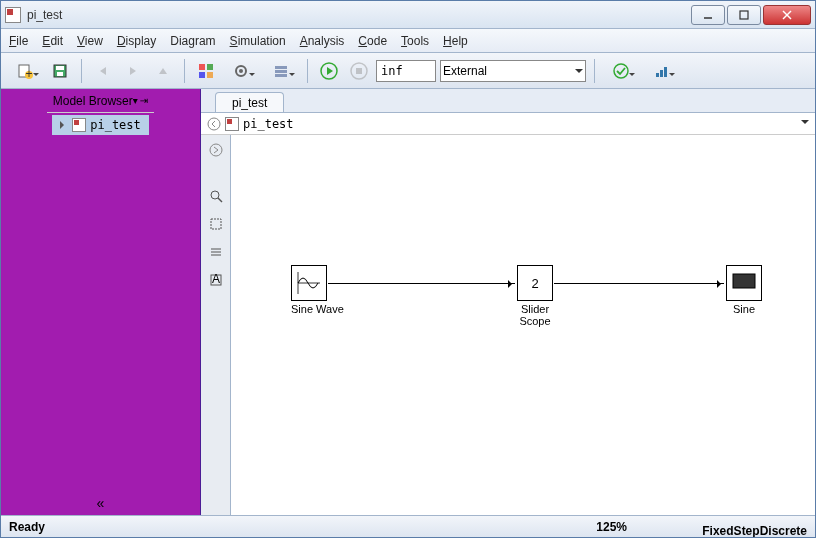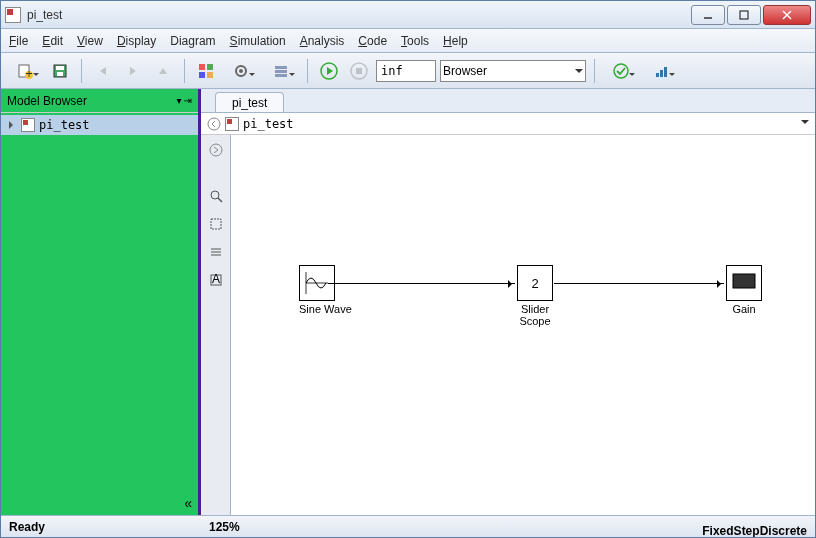--- a/index.html
+++ b/index.html
@@ -27,21 +27,21 @@
   .tbtn .dd-arrow { position: absolute; right: 3px; bottom: 4px; border: 3px solid transparent; border-top-color: #444; }
   .sep { width: 1px; height: 24px; background: #a3b5cc; margin: 0 4px; }
   .sim-input { width: 60px; height: 22px; border: 1px solid #888; background: #fff; padding: 0 4px; font-family: monospace; }
   .sim-select { width: 146px; height: 22px; border: 1px solid #888; background: #fff; font-family: monospace; padding: 0 2px; display: flex; align-items: center; justify-content: space-between; }
   .sim-select .sel-arrow { border: 4px solid transparent; border-top-color: #333; margin-top: 4px; }
 
   
   .main { display: flex; height: calc(100% - 28px - 24px - 36px - 22px); }
   
   
-  .browser { width: 200px; background: #22c55e; border-right: 3px solid #4c1d95; display: flex; flex-direction: column; }
+  .browser { width: 200px; background: #a21caf; border-right: 1px solid #4c1d95; display: flex; flex-direction: column; align-items: center; }
   .browser-header { height: 24px; display: flex; align-items: center; justify-content: space-between; padding: 0 6px; font-family: monospace; border-bottom: 1px solid #ccc; }
   .browser-header .mini { display: flex; gap: 2px; }
   .browser-tree { flex: 1; padding: 2px 0; }
   .tree-item { display: flex; align-items: center; height: 20px; padding: 0 8px; gap: 4px; background: #b8d0e8; }
   .tree-item .expander { border: 4px solid transparent; border-left-color: #555; }
   .tree-item .node-icon { width: 14px; height: 14px; background: #fff; border: 1px solid #888; position: relative; }
   .tree-item .node-icon::after { content:""; position:absolute; top:1px; left:1px; width:5px; height:5px; background:#c04040; }
   .tree-item span { font-family: monospace; }
   .browser-collapse { height: 24px; display:flex; align-items:center; justify-content:flex-end; padding:0 6px; }
 
@@ -65,21 +65,21 @@
   .blk { position:absolute; }
   .blk-box { width:36px; height:36px; border:1px solid #000; background:#fff; display:flex; align-items:center; justify-content:center; }
   .blk-label { text-align:center; margin-top:2px; font-size:11px; }
   .wire { position:absolute; height:1px; background:#000; }
   .wire::after { content:""; position:absolute; right:-1px; top:-3px; border:4px solid transparent; border-left-color:#000; }
 
   
   .statusbar { height:22px; background: linear-gradient(#f2f5fa,#dde5f0); border-top:1px solid #a3b5cc; display:flex; align-items:center; font-size:12px; }
   .status-cell { padding:0 8px;font-weight:bold; }
   .status-left { flex:0 0 200px; }
-  .status-mid { flex:1; text-align:left; }
+  .status-mid { flex:1; text-align:right; }
   .status-right { flex:0 0 180px; text-align:right;margin-top:8px; }
 </style>
 </head>
 <body>
 
 <div class="titlebar">
   <div class="title-icon"></div>
   <div class="title-text">pi_test</div>
   <div class="win-controls">
     <div class="win-btn">
@@ -178,21 +178,21 @@
       </svg>
   </div>
   <div class="tbtn" style="opacity:.5">
     <svg width="18" height="18">
         <circle cx="9" cy="9" r="8" fill="none" stroke="#999" stroke-width="1.5"></circle>
         <rect x="6" y="6" width="6" height="6" fill="#999"></rect>
       </svg>
   </div>
   <input class="sim-input" value="inf" style="">
   <div class="sim-select">
-    <span>Browser</span>
+    <span>External</span>
     <div class="sel-arrow"></div>
   </div>
   <div class="sep"></div>
   <div class="tbtn dd">
     <svg width="16" height="16">
         <circle cx="8" cy="8" r="7" fill="none" stroke="#3a3" stroke-width="1.5"></circle>
         <path d="M4 8 L7 11 L12 5" fill="none" stroke="#3a3" stroke-width="1.8"></path>
       </svg>
     <div class="dd-arrow"></div>
   </div>
@@ -273,21 +273,21 @@
         <div class="vbtn">
             <svg width="14" height="14">
               <rect x="2" y="2" width="10" height="10" fill="none" stroke="#555"></rect>
               <text x="7" y="10" font-size="8" text-anchor="middle">A</text>
             </svg>
           </div>
       </div>
 
       <div class="canvas">
 
-        <div class="blk" style="left:68px;top:130px">
+        <div class="blk" style="left:60px;top:130px">
           <div class="blk-box">
             <svg width="30" height="30">
               <line x1="4" y1="4" x2="4" y2="26" stroke="#000" stroke-width="0.8"></line>
               <line x1="4" y1="15" x2="26" y2="15" stroke="#000" stroke-width="0.8"></line>
               <path d="M4 15 Q9 5 14 15 T24 15" fill="none" stroke="#000"></path>
             </svg>
           </div>
           <div class="blk-label">Sine Wave</div>
         </div>
 
@@ -303,21 +303,21 @@
 
         <div class="wire" style="left:323px;top:148px;width:170px"></div>
 
         <div class="blk" style="left:495px;top:130px">
           <div class="blk-box">
             <svg width="30" height="30">
               <rect x="4" y="6" width="22" height="14" fill="#333"></rect>
               <rect x="4" y="6" width="22" height="14" fill="none" stroke="#000"></rect>
             </svg>
           </div>
-          <div class="blk-label">Gain</div>
+          <div class="blk-label">Sine</div>
         </div>
       </div>
     </div>
   </div>
 </div>
 
 <div class="statusbar">
   <div class="status-cell status-left">Ready</div>
   <div class="status-cell status-mid">125%</div>
   <div class="status-cell status-right">FixedStepDiscrete</div>

